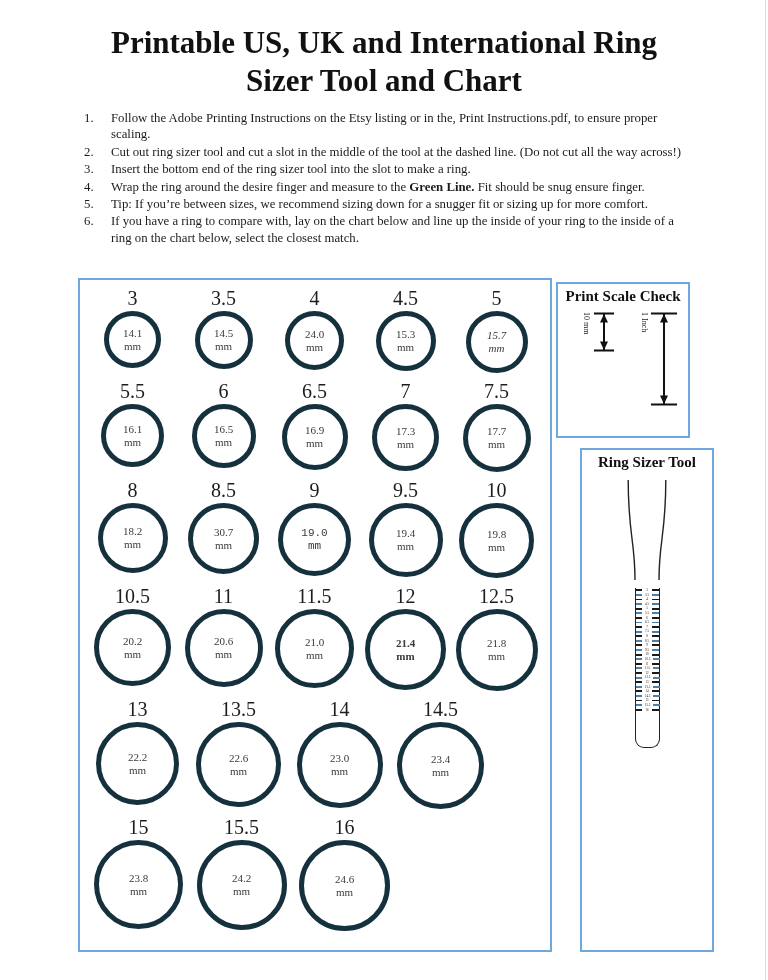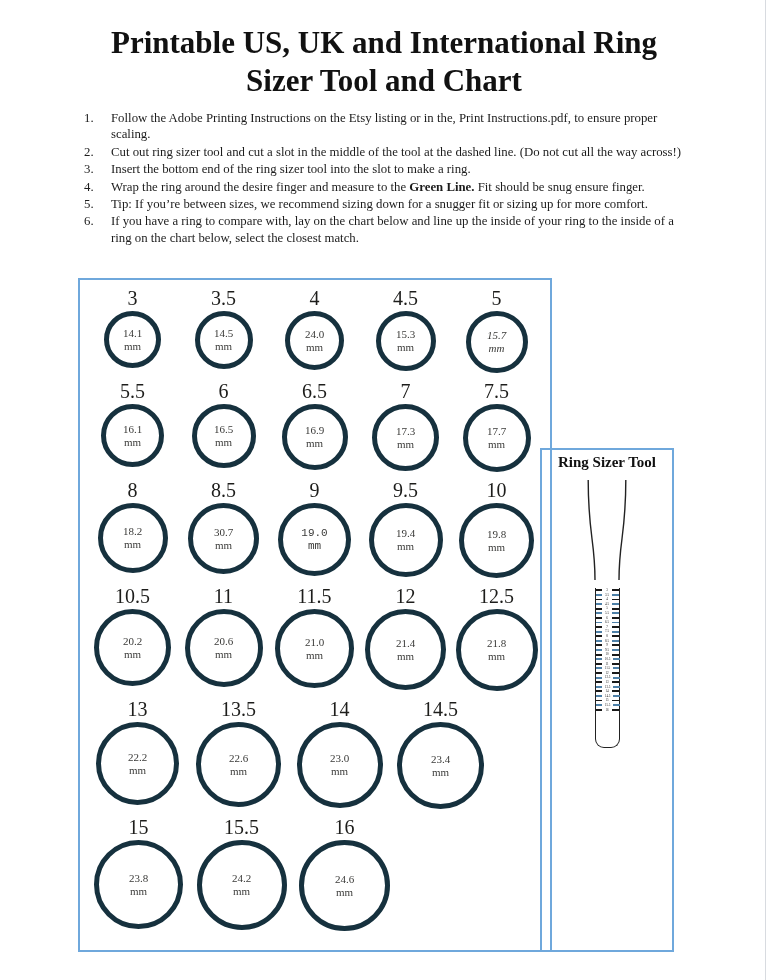--- a/index.html
+++ b/index.html
@@ -26,21 +26,21 @@
   .ring-row.w3 .ring-cell{width:103px;}
   .ring-cell{display:flex;flex-direction:column;align-items:center;flex:0 0 auto;}
   .ring-size{font-size:20px;line-height:1.05;color:#1d1d1b;margin-bottom:2px;}
   .ring-circle{border:5px solid #16313e;border-radius:50%;background:#fff;
                display:flex;align-items:center;justify-content:center;box-sizing:border-box;}
   .ring-mm{font-size:11px;line-height:1.15;color:#3a3a38;text-align:center;}
 
   
   .psc-box{position:absolute;left:556px;top:282px;width:134px;height:156px;
            border:2px solid #6fa8dc;box-sizing:border-box;}
-  .rst-box{position:absolute;left:540px;top:448px;width:134px;height:504px;
+  .rst-box{position:absolute;left:580px;top:448px;width:134px;height:504px;
            border:2px solid #6fa8dc;box-sizing:border-box;}
   .box-title{text-align:center;font-weight:bold;font-size:15px;margin-top:4px;color:#111;}
 
   .psc-arrows{display:flex;align-items:flex-start;margin:7px 0 0 24px;gap:24px;}
   .arrow-group{display:flex;gap:2px;}
   .vlabel{writing-mode:vertical-rl;font-size:8px;color:#222;line-height:1;}
 
   
   .tool{position:absolute;left:0;top:30px;width:130px;}
   .tool-head{position:relative;width:40px;height:90px;margin:0 auto;
@@ -215,21 +215,21 @@
         </div>
       </div>
         <div class="ring-cell">
         <div class="ring-size">11.5</div>
         <div class="ring-circle" style="width: 79px; height: 79px;">
           <div class="ring-mm"><span class="mm-val">21.0</span><br><span>mm</span></div>
         </div>
       </div>
         <div class="ring-cell">
         <div class="ring-size">12</div>
-        <div class="ring-circle" style="width: 81px; height: 81px;">
+        <div class="ring-circle" style="width: 81px; height: 81px; font-weight: bold;">
           <div class="ring-mm"><span class="mm-val">21.4</span><br><span>mm</span></div>
         </div>
       </div>
         <div class="ring-cell">
         <div class="ring-size">12.5</div>
         <div class="ring-circle" style="width: 82px; height: 82px;">
           <div class="ring-mm"><span class="mm-val">21.8</span><br><span>mm</span></div>
         </div>
       </div>
       </div>
@@ -276,20 +276,41 @@
       </div>
         <div class="ring-cell">
         <div class="ring-size">16</div>
         <div class="ring-circle" style="width: 91px; height: 91px;">
           <div class="ring-mm"><span class="mm-val">24.6</span><br><span>mm</span></div>
         </div>
       </div>
       </div>
   </div>
 
+  <div class="psc-box">
+    <div class="box-title">Print Scale Check</div>
+    <div class="psc-arrows">
+      <div class="arrow-group">
+        <span class="vlabel">10 mm</span>
+        <svg width="24" height="40" viewBox="0 0 24 40">
+          <path d="M2 1.5 H22 M2 38.5 H22 M12 2 V38" stroke="#111" stroke-width="2" fill="none"></path>
+          <polygon points="12,2 8,10.5 16,10.5" fill="#111"></polygon>
+          <polygon points="12,38 8,29.5 16,29.5" fill="#111"></polygon>
+        </svg>
+      </div>
+      <div class="arrow-group">
+        <span class="vlabel">1 Inch</span>
+        <svg width="28" height="94" viewBox="0 0 28 94">
+          <path d="M1 1.5 H27 M1 92.5 H27 M14 2 V92" stroke="#111" stroke-width="2" fill="none"></path>
+          <polygon points="14,2 10,10.5 18,10.5" fill="#111"></polygon>
+          <polygon points="14,92 10,83.5 18,83.5" fill="#111"></polygon>
+        </svg>
+      </div>
+    </div>
+  </div>
 
   <div class="rst-box">
     <div class="box-title">Ring Sizer Tool</div>
     <div class="tool">
       <svg class="tool-taper" width="40" height="100" viewBox="0 0 40 100">
         <path d="M1.2 0 C1.2 55 8 60 8 100" stroke="#222" stroke-width="1.4" fill="none"></path>
         <path d="M38.8 0 C38.8 55 32 60 32 100" stroke="#222" stroke-width="1.4" fill="none"></path>
       </svg>
       <div class="tool-shank">
         <div class="tick-strip">

